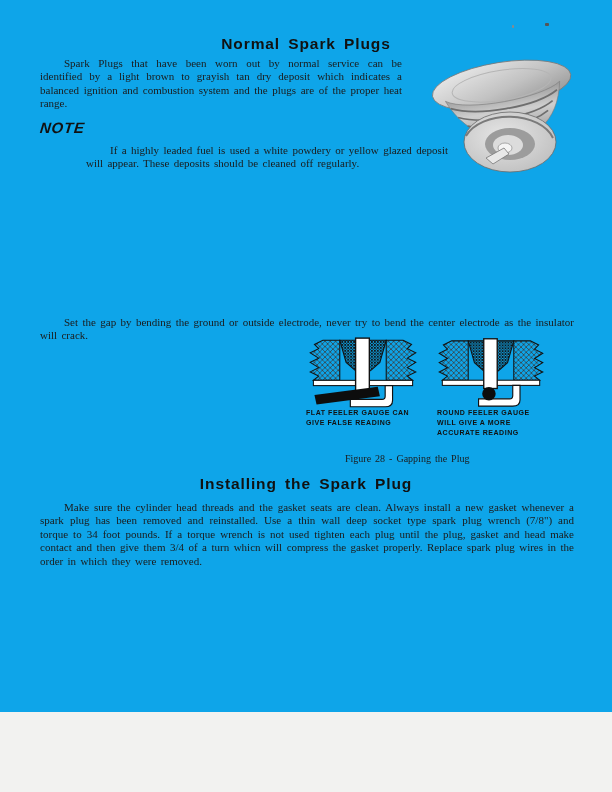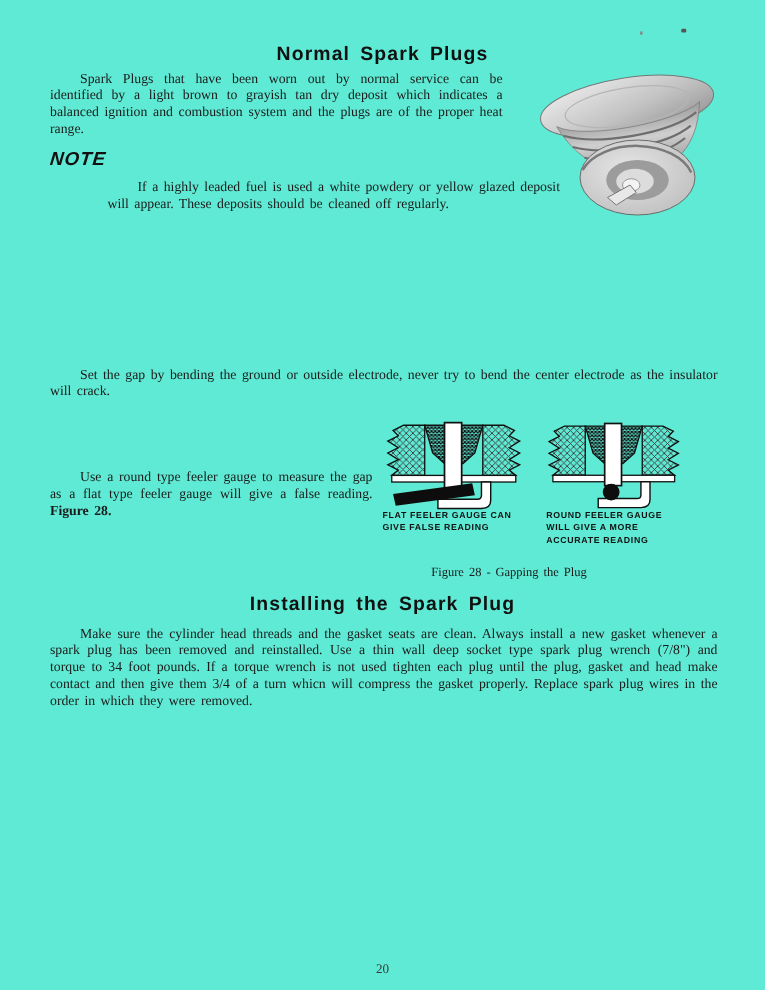--- a/index.html
+++ b/index.html
@@ -3,22 +3,22 @@
 <meta charset="utf-8">
 <style>
   html,body{margin:0;padding:0;}
   body{
     width:612px;height:792px;
     background:#f2f2f0;
     font-family:"Liberation Serif", serif;
   }
   .page{
     position:relative;
-    width:612px;height:792px;
-    background:#5eead4;
+    width:612px;height:712px;
+    background:#0ea5e9;
     color:#1b1b1b;
     overflow:hidden;
   }
   .abs{position:absolute;}
   .body-text{
     font-family:"Liberation Serif", serif;
     font-size:11px;
     line-height:13.4px;
     text-align:justify;
     word-spacing:1.6px;
@@ -114,23 +114,22 @@
       <path d="M60,100 L78,90 L83,96 L67,106 Z" fill="#e8e8e8" stroke="#777777" stroke-width="0.8"></path>
     </svg>
   </div>
 
   <div class="abs note-label" style="left:40px;top:119px;">NOTE</div>
   <div class="abs body-text" style="left:40px;top:144px;width:362px;margin-left:46px;">If a highly leaded fuel is used a white powdery or yellow glazed deposit will appear. These deposits should be cleaned off regularly.</div>
 
 
 
 
-  <div class="abs body-text" style="left:40px;top:294px;width:534px;">Set the gap by bending the ground or outside electrode, never try to bend the center electrode as the insulator will crack.</div>
+  <div class="abs body-text" style="left:40px;top:316px;width:534px;">Set the gap by bending the ground or outside electrode, never try to bend the center electrode as the insulator will crack.</div>
 
-  <div class="abs body-text" style="left:40px;top:376px;width:258px;"><span>Use a round type feeler gauge to measure the gap as a flat type feeler gauge will give a false reading. </span><b class="figref">Figure 28.</b></div>
 
   <div class="abs" style="left:303px;top:336px;width:120px;height:70px;">
     <svg width="120" height="76" viewBox="0 0 112 72">
       <defs>
         <pattern id="hatchA1" width="5" height="5" patternUnits="userSpaceOnUse">
           <path d="M0,5 L5,0 M0,0 L5,5" stroke="#3a3a3a" stroke-width="0.7"></path>
         </pattern>
         <pattern id="hatchA2" width="2.8" height="2.8" patternUnits="userSpaceOnUse">
           <path d="M0,2.8 L2.8,0 M0,0 L2.8,2.8" stroke="#111" stroke-width="0.9"></path>
         </pattern>

